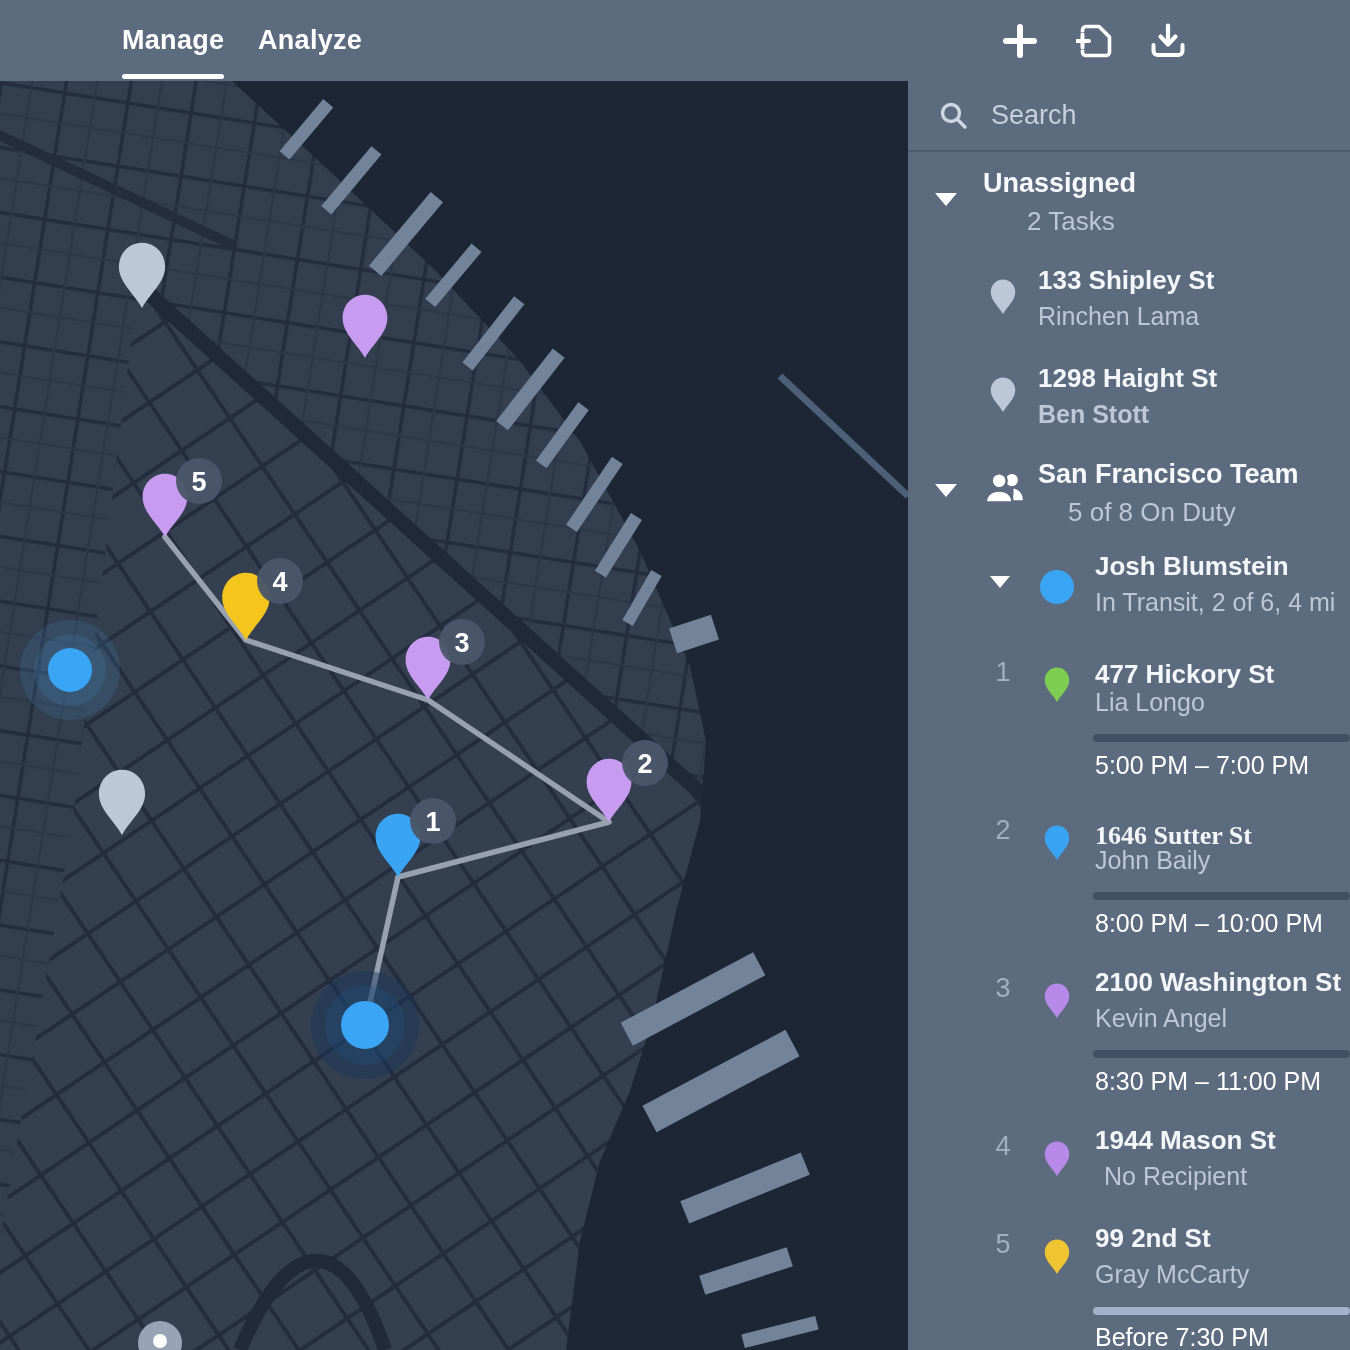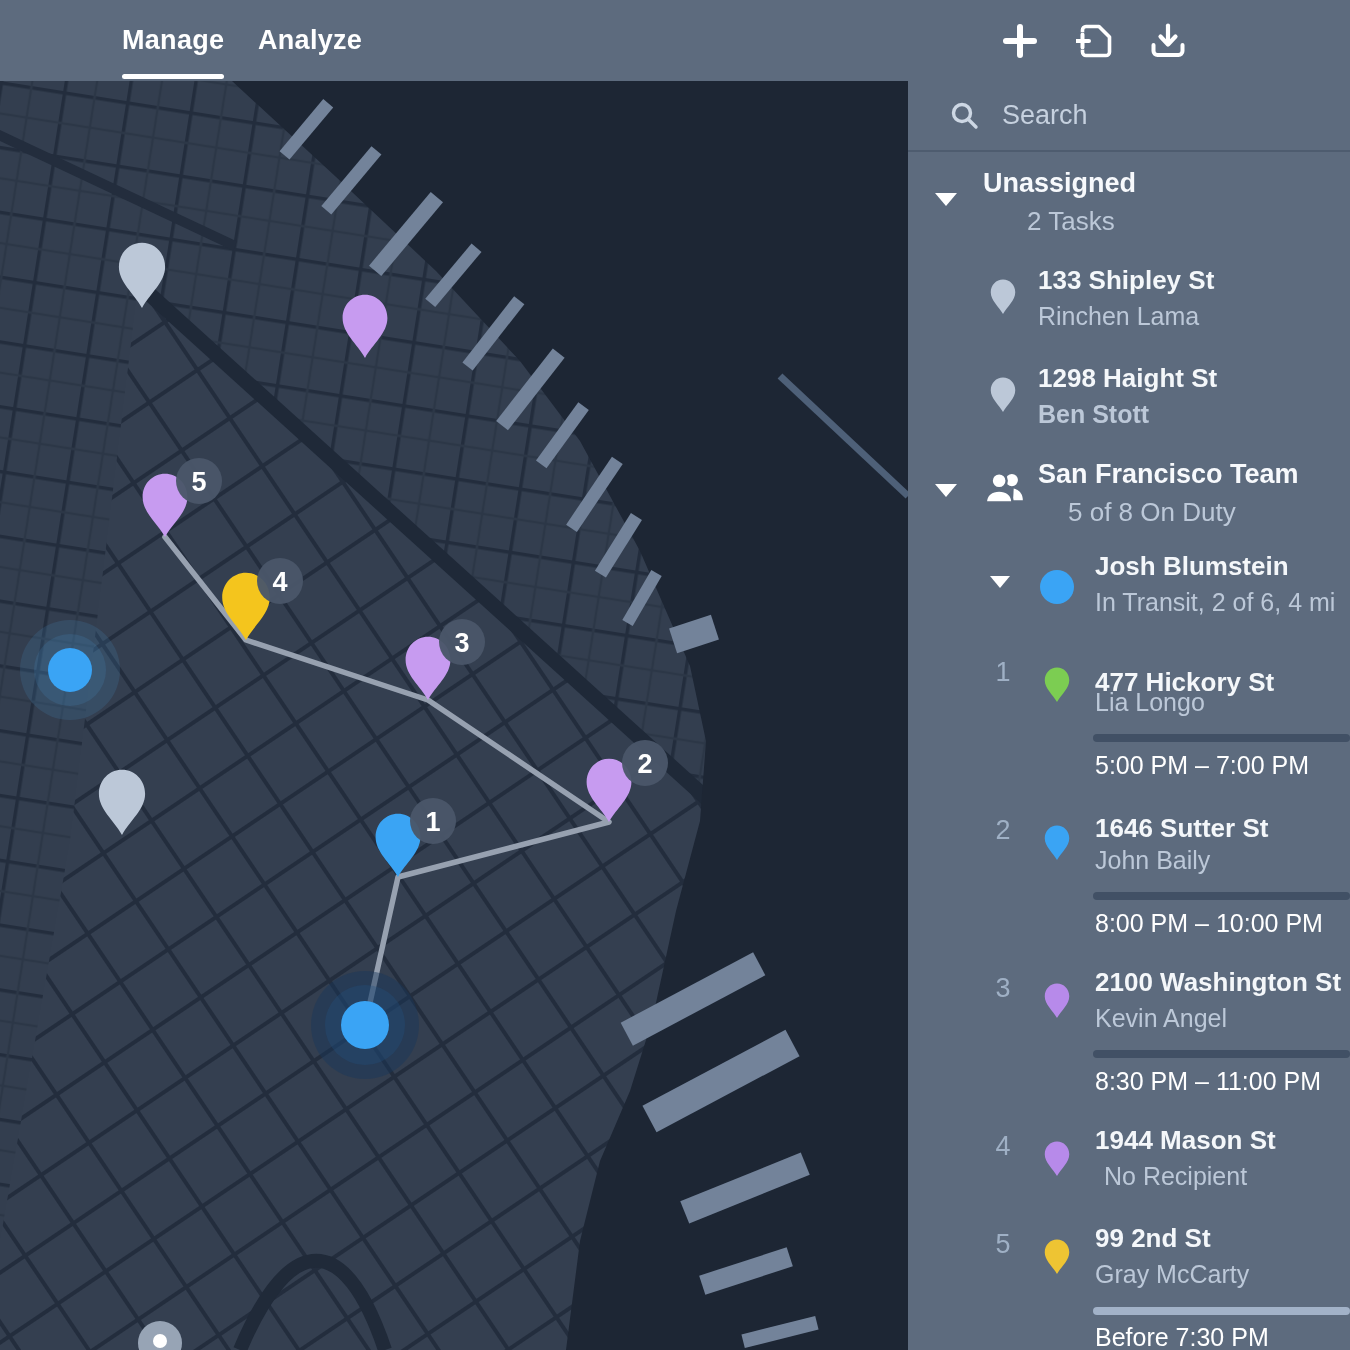--- a/index.html
+++ b/index.html
@@ -21,21 +21,21 @@
 
   
   .map-wrap { position:absolute; top:81px; left:0; width:908px; height:1269px; background:#1d2634; }
   .map-wrap svg { display:block; }
   .badge-text { font-family:"Liberation Sans", sans-serif; font-size:27px; font-weight:700; fill:#fff; }
 
   
   .sidebar { position:absolute; top:81px; left:908px; width:442px; height:1269px;
              background:#5d6b7e; overflow:hidden; }
   .search-row { position:absolute; top:0; left:0; width:100%; height:71px;
-                border-bottom:2px solid #4e5c6f; display:flex; align-items:center; padding-left:42px; }
+                border-bottom:2px solid #4e5c6f; display:flex; align-items:center; padding-left:31px; }
   .search-row svg { flex:0 0 auto; }
   .search-input { flex:1; margin-left:22px; background:transparent; border:none; outline:none;
                   font-family:"Liberation Sans", sans-serif; font-size:27px; color:#eef2f7; }
   .search-input::placeholder { color:#c6d1df; }
 
   .srow { position:absolute; left:0; width:100%; white-space:nowrap; overflow:hidden; }
   .caret { width:0; height:0; border-left:11px solid transparent; border-right:11px solid transparent;
            border-top:13px solid #fff; position:absolute; cursor:pointer; }
   .sec-title { position:absolute; font-size:27px; font-weight:700; color:#f7f9fc; }
   .sec-sub   { position:absolute; font-size:26px; color:#bcc8d8;margin-left:44px; }
@@ -228,32 +228,32 @@
       <span class="avatar" style="left:132px;top:19px;"></span>
       <div class="addr" style="left:187px;top:0;">Josh Blumstein</div>
       <div class="recip" style="left:187px;top:37px;">In Transit, 2 of 6, 4 mi</div>
     </div>
 
     <div class="srow" style="top:570px;height:148px;">
       <span class="tnum" style="left:73px;top:6px;">1</span>
       <svg class="pin-s" style="left:135px;top:15px;" width="28" height="37" viewBox="0 0 32 42">
         <path d="M16 41 C21 32 30 25.5 30 16 C30 7.8 23.7 1.5 16 1.5 C8.3 1.5 2 7.8 2 16 C2 25.5 11 32 16 41 Z" fill="#7ccd52"></path>
       </svg>
-      <div class="addr" style="left:187px;top:16px;">477 Hickory St</div>
+      <div class="addr" style="left:187px;top:8px;">477 Hickory St</div>
       <div class="recip" style="left:187px;top:37px;">Lia Longo</div>
       <div class="bar dark" style="top:83px;"></div>
       <div class="ttime" style="top:100px;">5:00 PM – 7:00 PM</div>
     </div>
 
     <div class="srow" style="top:728px;height:148px;">
       <span class="tnum" style="left:73px;top:6px;">2</span>
       <svg class="pin-s" style="left:135px;top:15px;" width="28" height="37" viewBox="0 0 32 42">
         <path d="M16 41 C21 32 30 25.5 30 16 C30 7.8 23.7 1.5 16 1.5 C8.3 1.5 2 7.8 2 16 C2 25.5 11 32 16 41 Z" fill="#3aa4f4"></path>
       </svg>
-      <div class="addr" style="left:187px;top:4px;">1646 Sutter St</div>
+      <div class="addr" style="left:187px;top:12px;font-family:Liberation Serif, serif;">1646 Sutter St</div>
       <div class="recip" style="left:187px;top:37px;">John Baily</div>
       <div class="bar dark" style="top:83px;"></div>
       <div class="ttime" style="top:100px;">8:00 PM – 10:00 PM</div>
     </div>
 
     <div class="srow" style="top:886px;height:148px;">
       <span class="tnum" style="left:73px;top:6px;">3</span>
       <svg class="pin-s" style="left:135px;top:15px;" width="28" height="37" viewBox="0 0 32 42">
         <path d="M16 41 C21 32 30 25.5 30 16 C30 7.8 23.7 1.5 16 1.5 C8.3 1.5 2 7.8 2 16 C2 25.5 11 32 16 41 Z" fill="#b78aea"></path>
       </svg>

